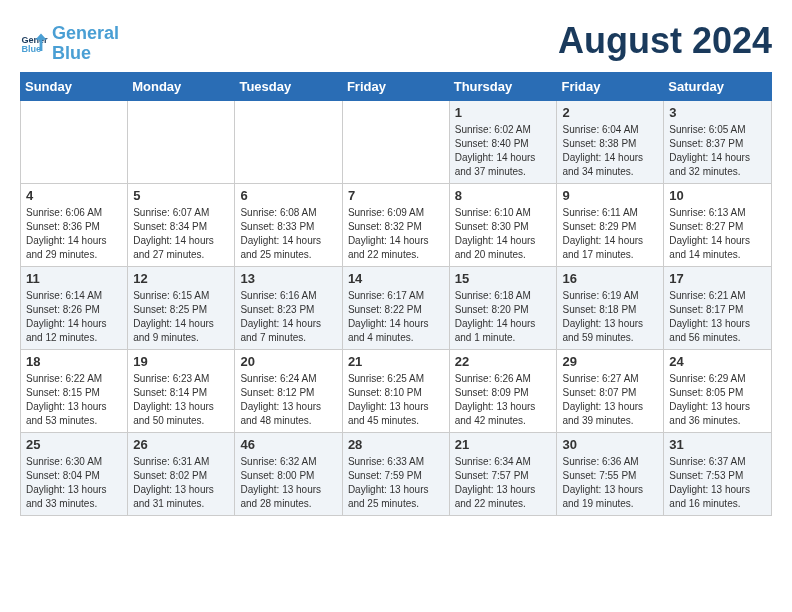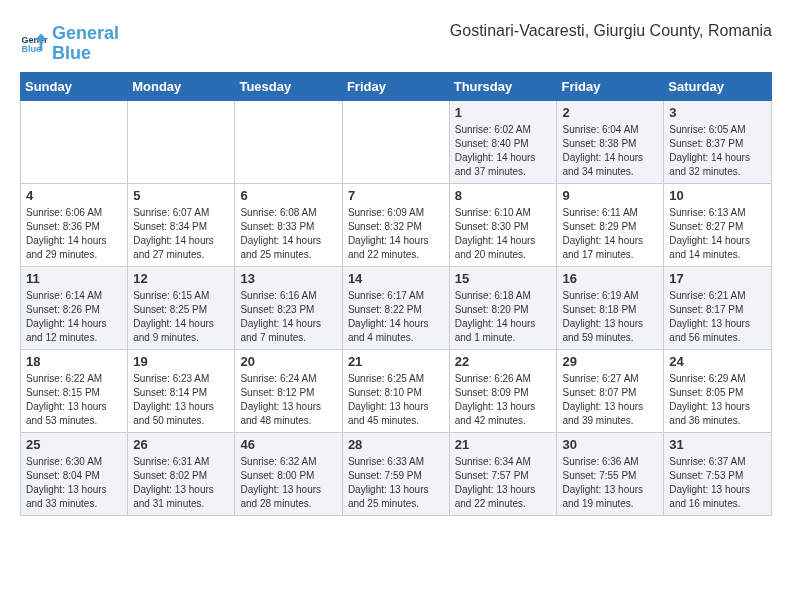--- a/index.html
+++ b/index.html
@@ -104,21 +104,21 @@
       <polygon points="30,5 38,14 32,14 32,30 28,30 28,14 22,14" fill="#4a9fd4"></polygon>
     </svg>
     <div>
       <div class="logo-text">
         <span>General</span><br>
         <span style="color:#4a9fd4;">Blue</span>
       </div>
     </div>
   </div>
   <div class="title-area">
-    <div class="subtitle">Gostinari-Vacaresti, Giurgiu County, Romania</div>
+    <div class="main-title">August 2024</div>
   </div>
 </div>
 
 <table class="calendar">
   <thead>
     <tr>
     <th>Sunday</th>
         <th>Monday</th>
         <th>Tuesday</th>
         <th>Friday</th>

